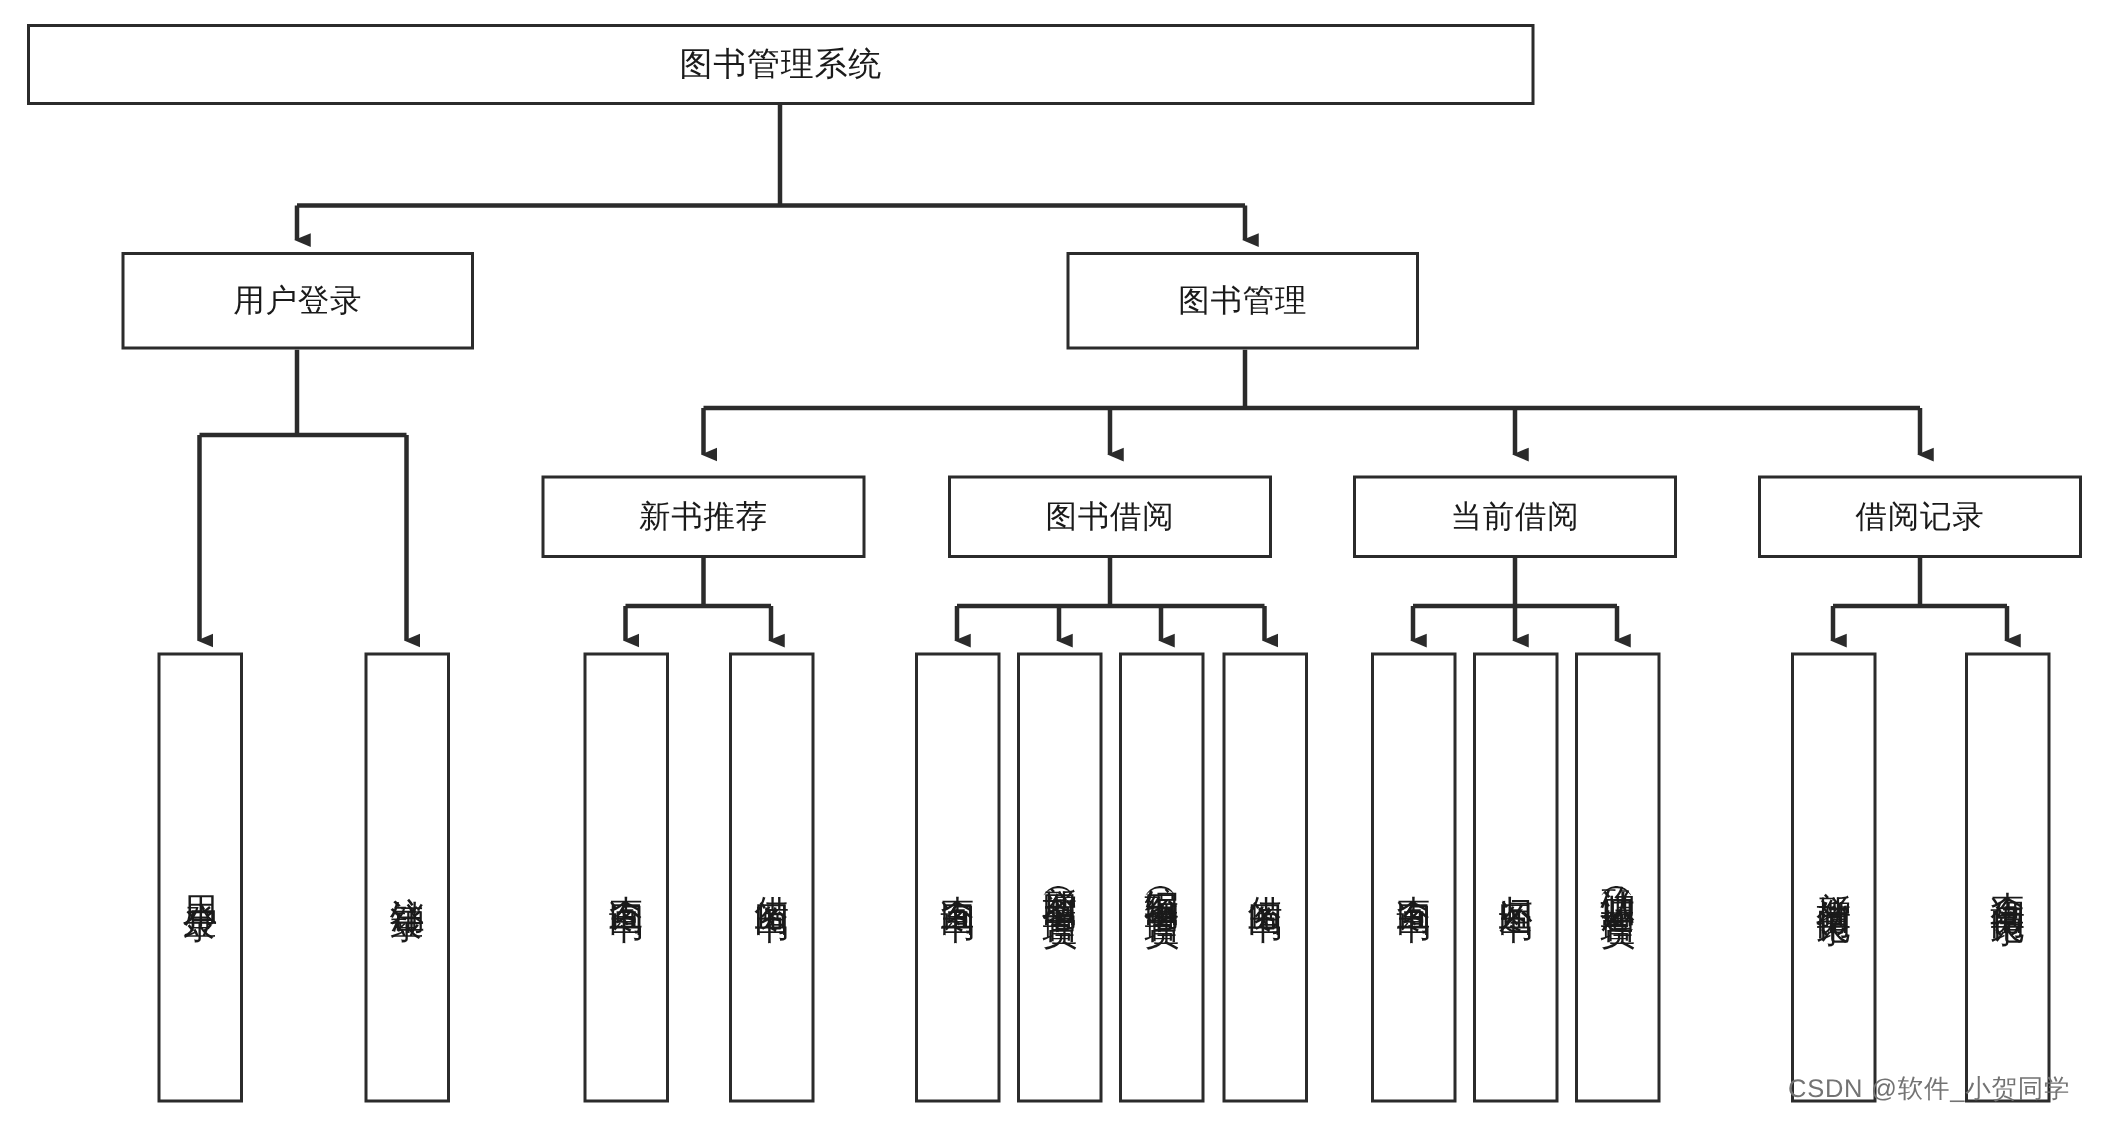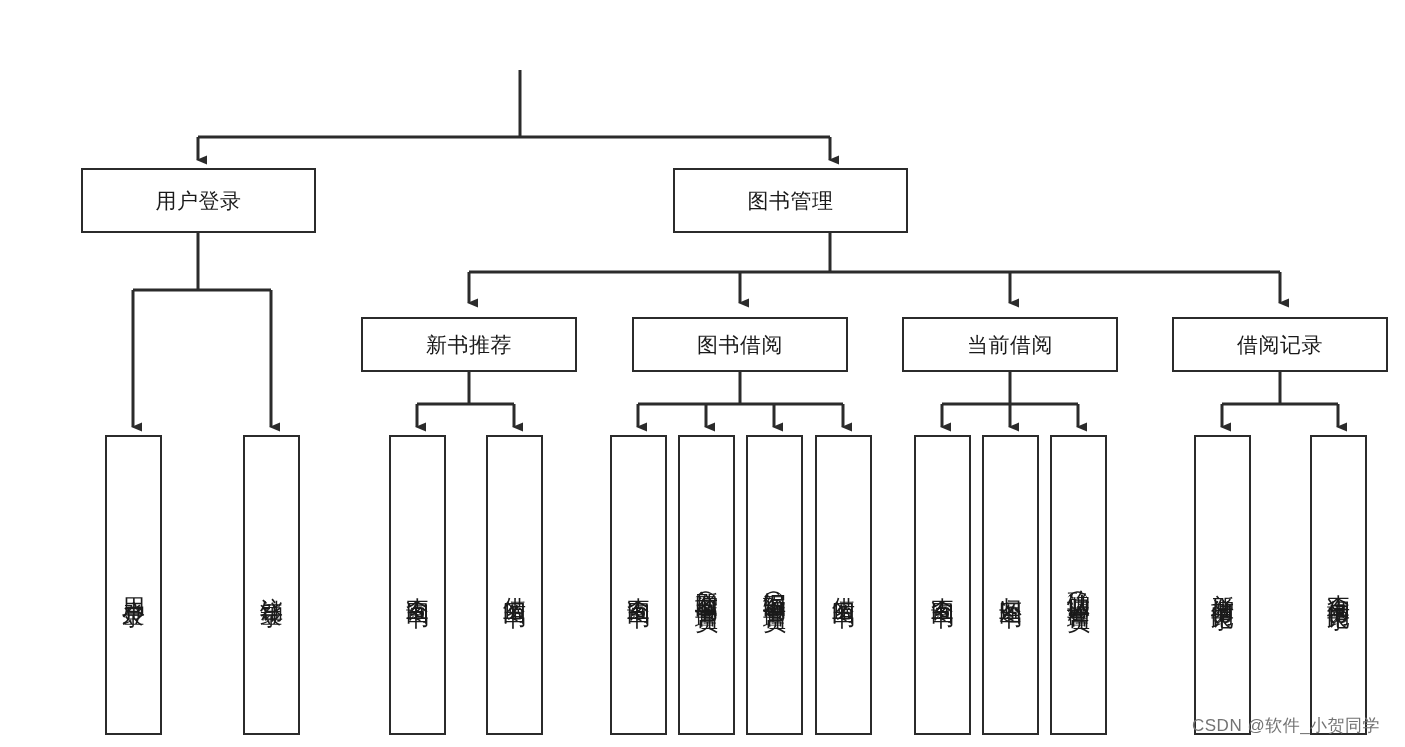--- a/index.html
+++ b/index.html
@@ -119,25 +119,28 @@
       <path d="M 1010 404 L 1010 427" marker-end="url(#arrow)"></path>
       <path d="M 1078 404 L 1078 427" marker-end="url(#arrow)"></path>
 
       <path d="M 1280 372 L 1280 404"></path>
       <path d="M 1222 404 L 1338 404"></path>
       <path d="M 1222 404 L 1222 427" marker-end="url(#arrow)"></path>
       <path d="M 1338 404 L 1338 427" marker-end="url(#arrow)"></path>
     </g>
   </svg>
 
+  <div class="node h root" style="left:18px; top:16px; width:1005px; height:54px;">
+    <span class="lbl">图书管理系统</span>
+  </div>
 
   <div class="node h" style="left:81px; top:168px; width:235px; height:65px;">
     <span class="lbl">用户登录</span>
   </div>
-  <div class="node h" style="left:673px; top:168px; width:235px; height:65px;">
+  <div class="node h" style="left:711px; top:168px; width:235px; height:65px;">
     <span class="lbl">图书管理</span>
   </div>
 
   <div class="node h" style="left:632px; top:317px; width:216px; height:55px;">
     <span class="lbl">图书借阅</span>
   </div>
   <div class="node h" style="left:361px; top:317px; width:216px; height:55px;">
     <span class="lbl">新书推荐</span>
   </div>
   <div class="node h" style="left:1172px; top:317px; width:216px; height:55px;">

